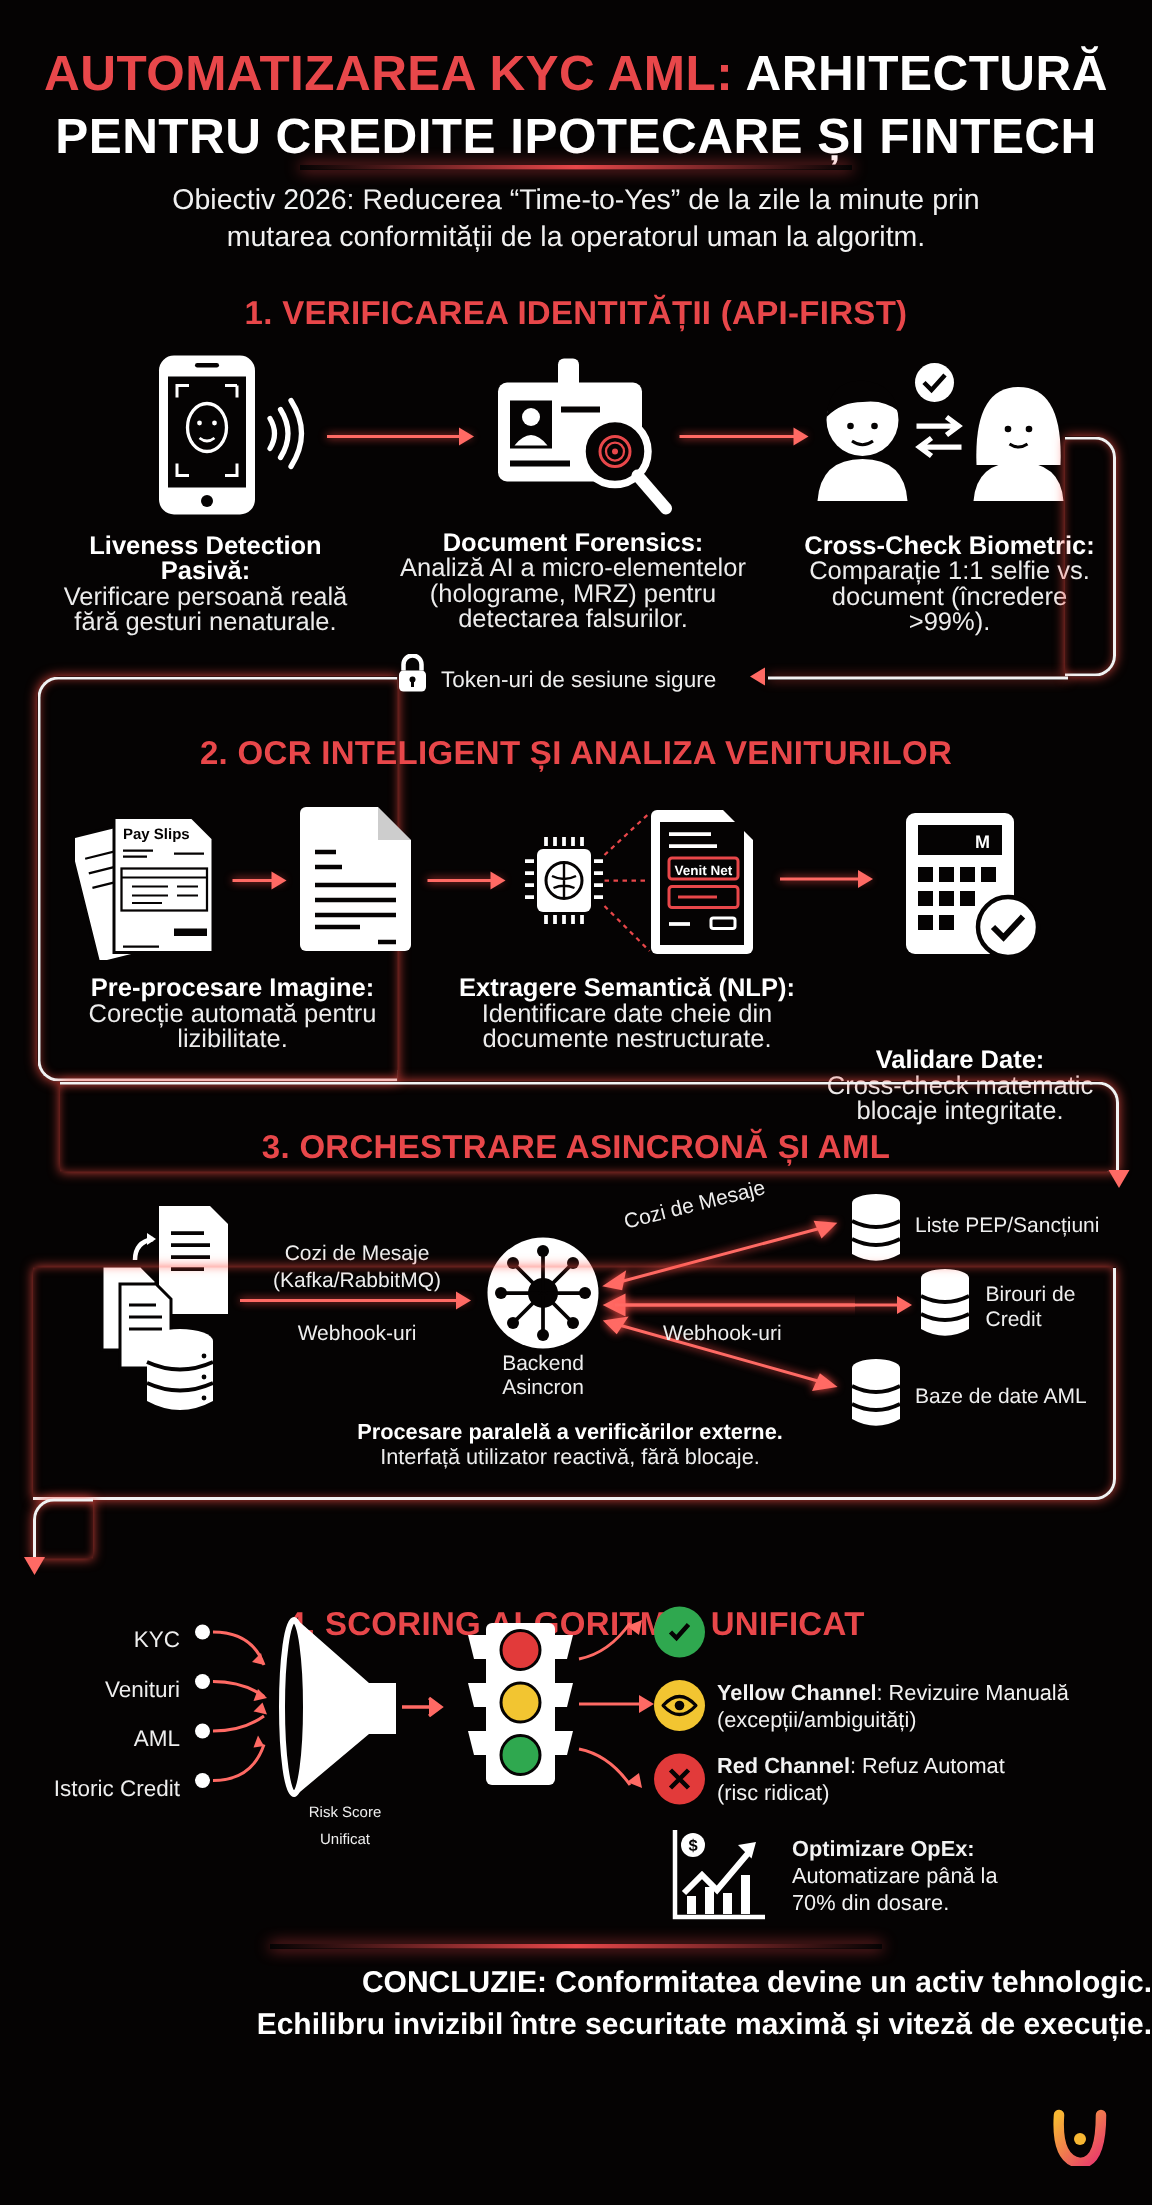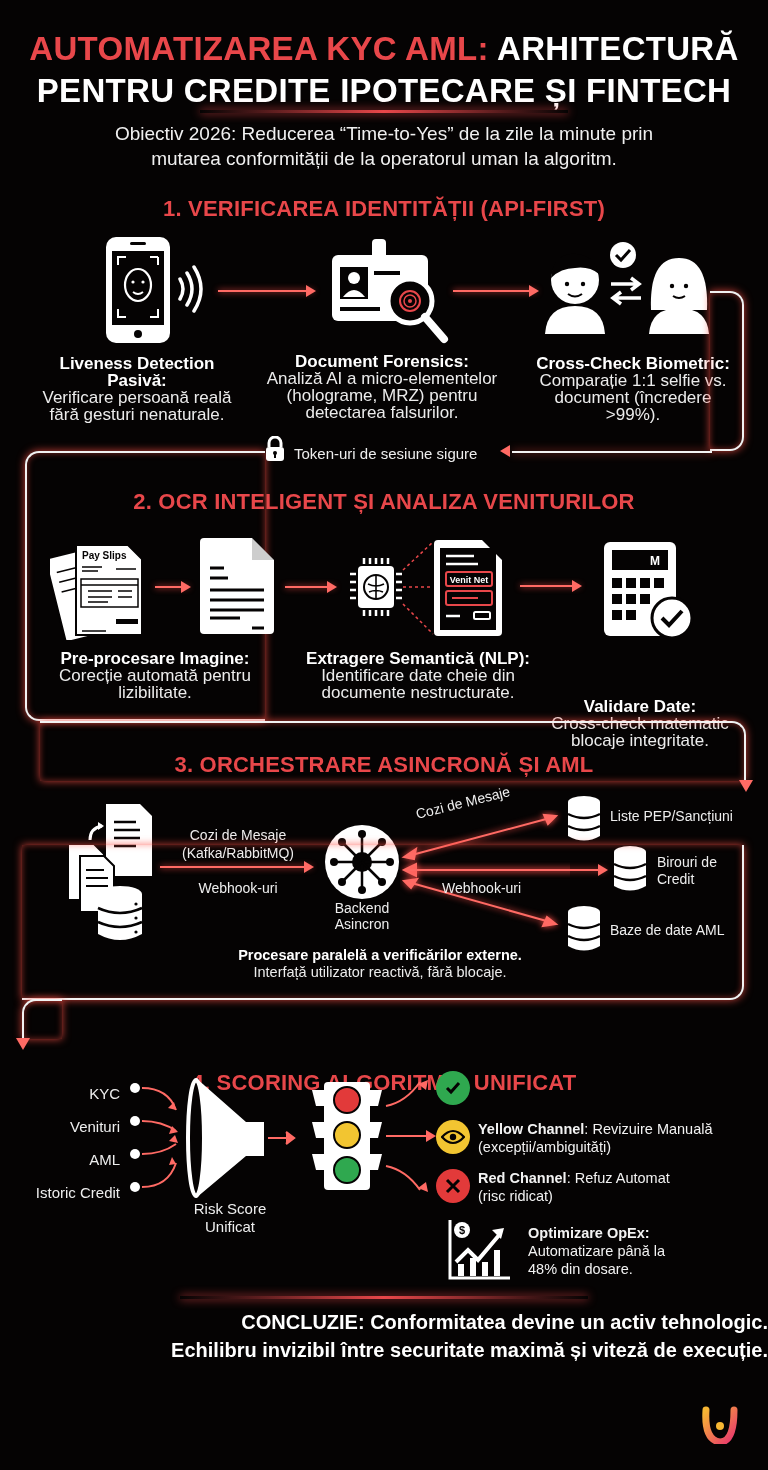--- a/index.html
+++ b/index.html
@@ -338,21 +338,21 @@
   <g fill="#ff6a64">
       <path d="M50 40l-8-2 6-6z"></path>
       <path d="M52 62l-9 2 3-8z"></path>
       <path d="M52 73l-9-2 6-6z"></path>
       <path d="M50 94l-7 1 3-8z"></path>
     </g>
   <path d="M70 8q-12 60 0 120l50-42h18V52h-18z" fill="#fff"></path>
   <ellipse cx="70" cy="68" rx="8" ry="58" fill="#050303" stroke="#fff" stroke-width="4"></ellipse>
   <path d="M142 68h24M160 62l8 6-8 6" stroke="#ff6a64" stroke-width="2.2" fill="#ff6a64"></path>
 </svg>
-<div class="abs label" style="left:180px; top:1200px; width:100px; text-align:center; font-size:15px; line-height:18px;">
+<div class="abs label" style="left:180px; top:1200px; width:100px; text-align:center; font-size:10px; line-height:18px;">
   <div>Risk Score</div>
   <div>Unificat</div>
 </div>
 
 <svg class="svgwrap" style="left:310px; top:1080px;" width="130" height="112" viewBox="0 0 130 112">
   <path d="M2 10h18l-6 16h-8zM2 42h18l-6 16h-8zM2 74h18l-6 16h-8zM72 10h-18l6 16h8zM72 42h-18l6 16h8zM72 74h-18l6 16h8z" fill="#fff"></path>
   <rect x="14" y="2" width="46" height="108" rx="4" fill="#fff"></rect>
   <circle cx="37" cy="20" r="13" fill="#e23a3a" stroke="#050303" stroke-width="2"></circle>
   <circle cx="37" cy="55" r="13" fill="#f2c531" stroke="#050303" stroke-width="2"></circle>
   <circle cx="37" cy="90" r="13" fill="#2fa84f" stroke="#050303" stroke-width="2"></circle>
@@ -400,21 +400,21 @@
   <path d="M8 44l12-12 10 10 22-26" stroke="#fff" stroke-width="4" fill="none"></path>
   <path d="M56 10l-12 2 9 9z" fill="#fff"></path>
   <rect x="10" y="46" width="6" height="12" fill="#fff"></rect>
     <rect x="22" y="40" width="6" height="18" fill="#fff"></rect>
     <rect x="34" y="44" width="6" height="14" fill="#fff"></rect>
     <rect x="46" y="32" width="6" height="26" fill="#fff"></rect>
 </svg>
 <div class="abs" style="left:528px; top:1224px; font-size:14.5px; line-height:18px;">
   <b>Optimizare OpEx:</b><br>
   <span>Automatizare până la</span><br>
-  <span>48% din dosare.</span>
+  <span>70% din dosare.</span>
 </div>
 
 <div class="abs divider" style="left:180px; width:408px; top:1296px;"></div>
 <div class="abs conc">
   <div>CONCLUZIE: Conformitatea devine un activ tehnologic.</div>
   <div>Echilibru invizibil între securitate maximă și viteză de execuție.</div>
 </div>
 
 <svg class="svgwrap" style="left:702px; top:1406px;" width="36" height="38" viewBox="0 0 36 38">
   <defs>

